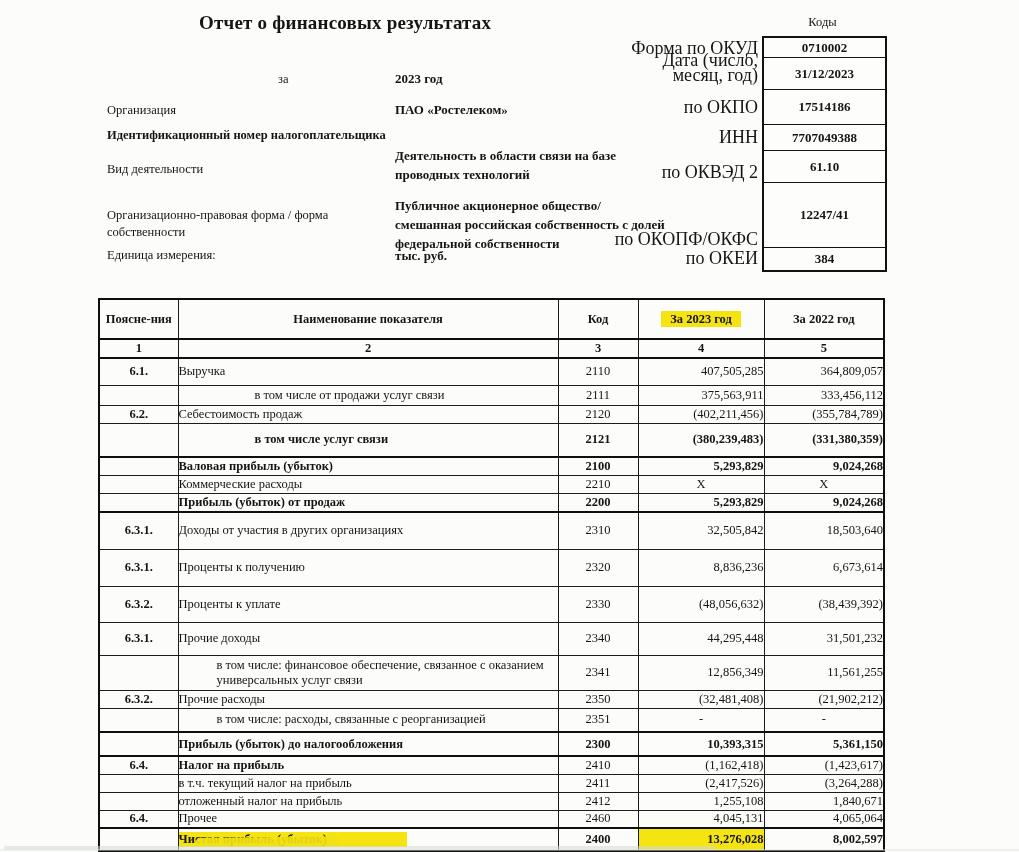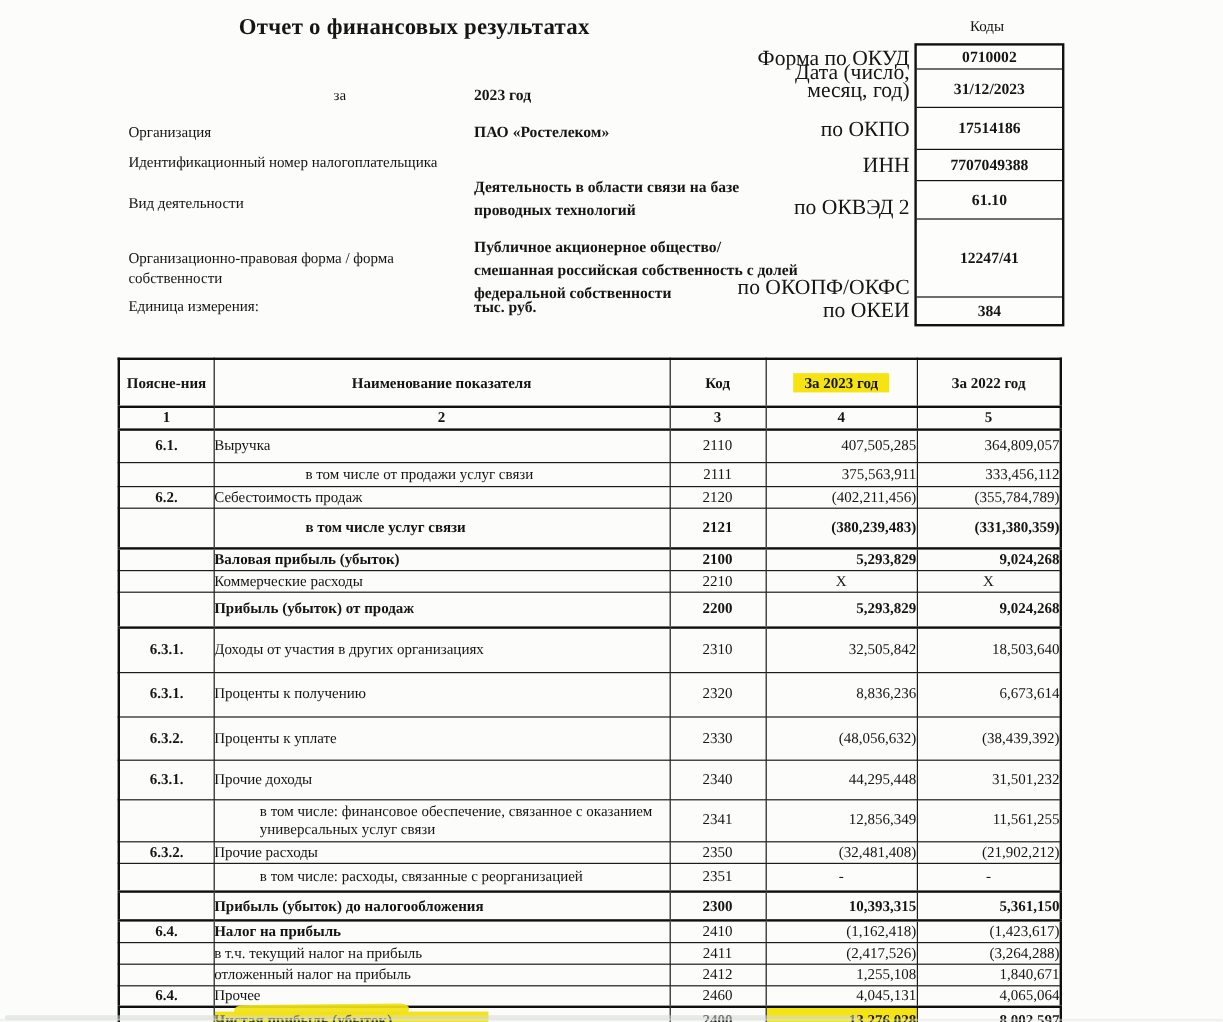--- a/index.html
+++ b/index.html
@@ -79,21 +79,21 @@
 <body>
 
 <div class="page">
 
   <div class="abs title">Отчет о финансовых результатах</div>
 
   <div class="abs lbl" style="left:278px;top:72px;">за</div>
   <div class="abs val" style="left:395px;top:71px;">2023 год</div>
 
   <div class="abs lbl" style="left:107px;top:103px;">Организация</div>
-  <div class="abs lbl" style="left:107px;top:128px;width:330px;">Идентификационный номер налогоплательщика</div>
+  <div class="abs lbl" style="left:107px;top:128px;width:330px;font-weight:bold;">Идентификационный номер налогоплательщика</div>
   <div class="abs lbl" style="left:107px;top:162px;">Вид деятельности</div>
   <div class="abs lbl" style="left:107px;top:207px;width:272px;line-height:17px;">Организационно-правовая форма / форма собственности</div>
   <div class="abs lbl" style="left:107px;top:248px;">Единица измерения:</div>
 
   <div class="abs val" style="left:395px;top:102px;">ПАО «Ростелеком»</div>
   <div class="abs val" style="left:395px;top:146px;width:258px;line-height:19px;">Деятельность в области связи на базе проводных технологий</div>
   <div class="abs val" style="left:395px;top:196px;width:272px;line-height:19px;">Публичное акционерное общество/ смешанная российская собственность с долей федеральной собственности</div>
   <div class="abs val" style="left:395px;top:248px;">тыс. руб.</div>
 
   <div class="abs kody">Коды</div>
@@ -176,21 +176,21 @@
           <td class="c-val">5,293,829</td>
           <td class="c-val">9,024,268</td>
         </tr>
         <tr style="height: 18px;">
           <td class="c-expl"></td>
           <td class="c-name">Коммерческие расходы</td>
           <td class="c-code">2210</td>
           <td class="c-val ctr">Х</td>
           <td class="c-val ctr">Х</td>
         </tr>
-        <tr class="total tb" style="height: 30px;">
+        <tr class="total tb" style="height: 19px;">
           <td class="c-expl"></td>
           <td class="c-name">Прибыль (убыток) от продаж</td>
           <td class="c-code">2200</td>
           <td class="c-val">5,293,829</td>
           <td class="c-val">9,024,268</td>
         </tr>
         <tr style="height: 37px;">
           <td class="c-expl">6.3.1.</td>
           <td class="c-name">Доходы от участия в других организациях</td>
           <td class="c-code">2310</td>

